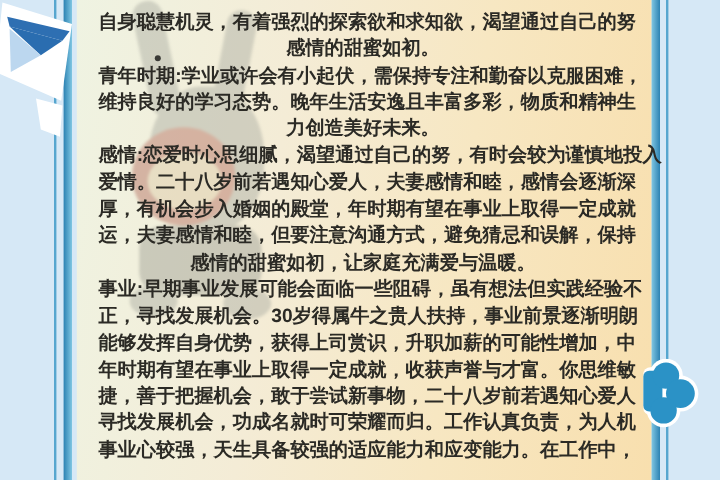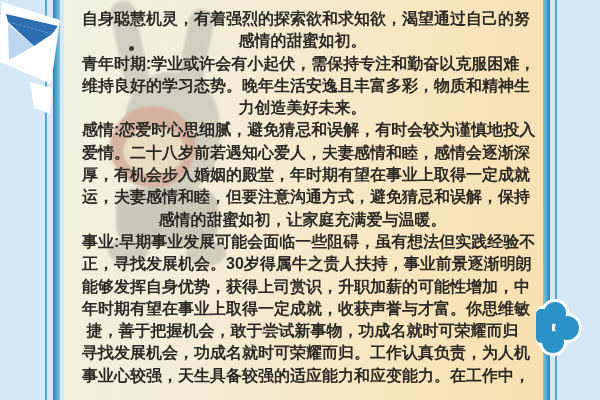--- a/index.html
+++ b/index.html
@@ -77,30 +77,30 @@
     <div class="wm head"></div>
     <div class="wm face"></div>
   </div>
 
   <div class="article">
       <div class="line">自身聪慧机灵，有着强烈的探索欲和求知欲，渴望通过自己的努</div>
       <div class="line">感情的甜蜜如初。</div>
       <div class="line">青年时期:学业或许会有小起伏，需保持专注和勤奋以克服困难，</div>
       <div class="line">维持良好的学习态势。晚年生活安逸且丰富多彩，物质和精神生</div>
       <div class="line">力创造美好未来。</div>
-      <div class="line">感情:恋爱时心思细腻，避免猜忌和误解，有时会较为谨慎地投入</div>
+      <div class="line">感情:恋爱时心思细腻，渴望通过自己的努，有时会较为谨慎地投入</div>
       <div class="line">爱情。二十八岁前若遇知心爱人，夫妻感情和睦，感情会逐渐深</div>
       <div class="line">厚，有机会步入婚姻的殿堂，年时期有望在事业上取得一定成就</div>
       <div class="line">运，夫妻感情和睦，但要注意沟通方式，避免猜忌和误解，保持</div>
       <div class="line">感情的甜蜜如初，让家庭充满爱与温暖。</div>
       <div class="line">事业:早期事业发展可能会面临一些阻碍，虽有想法但实践经验不</div>
       <div class="line">正，寻找发展机会。30岁得属牛之贵人扶持，事业前景逐渐明朗</div>
       <div class="line">能够发挥自身优势，获得上司赏识，升职加薪的可能性增加，中</div>
       <div class="line">年时期有望在事业上取得一定成就，收获声誉与才富。你思维敏</div>
-      <div class="line">捷，善于把握机会，敢于尝试新事物，功成名就时可荣耀而归</div>
+      <div class="line">捷，善于把握机会，敢于尝试新事物，二十八岁前若遇知心爱人</div>
       <div class="line">寻找发展机会，功成名就时可荣耀而归。工作认真负责，为人机</div>
       <div class="line">事业心较强，天生具备较强的适应能力和应变能力。在工作中，</div>
     </div>
 
   <div class="stray-dot"></div>
 
   <svg class="plane" width="150" height="150" viewBox="0 0 150 150">
     <polygon points="8,6 66,24 57,88 2,64" fill="#ffffff"></polygon>
     <polygon points="12,18 64,30 58,38 14,26" fill="#2e6fb2"></polygon>
     <polygon points="14,26 58,38 40,50" fill="#2a6db0"></polygon>

